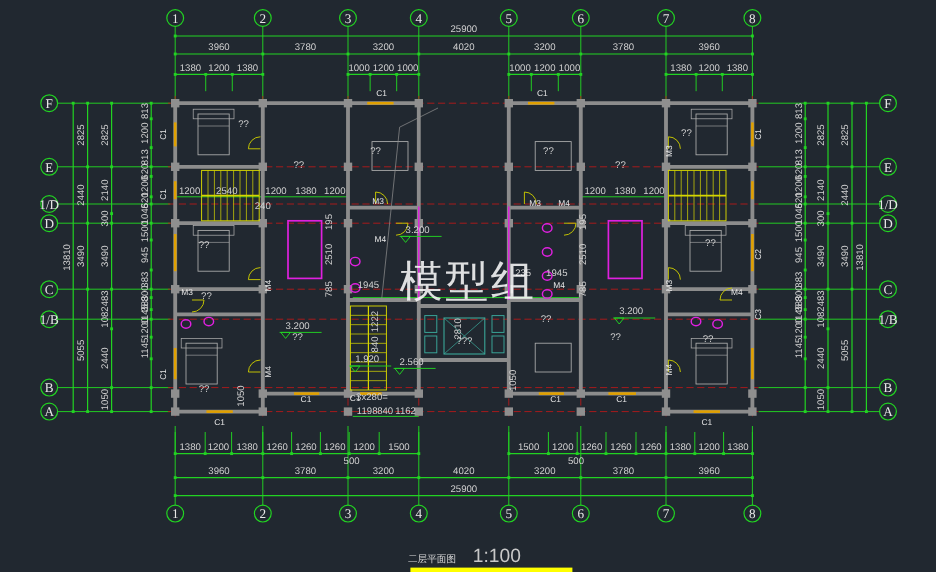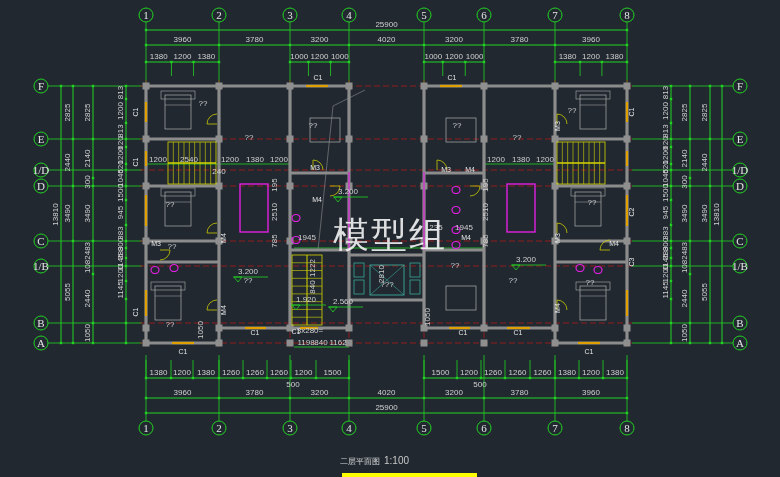--- a/index.html
+++ b/index.html
@@ -3,23 +3,23 @@
 <meta charset="utf-8">
 <style>
   html,body{margin:0;padding:0;background:#212830;}
   body{width:780px;height:477px;overflow:hidden;position:relative;font-family:"DejaVu Sans",sans-serif;}
   #canvas{position:absolute;left:0;top:0;width:780px;height:477px;}
   svg text{font-family:"Liberation Sans",sans-serif;}
   .dim{fill:#d0d0d0;font-size:8px;}
   .axis-label{fill:#e6e6e6;font-family:"Liberation Serif",serif;font-size:11px;}
   .room{fill:#d0d0d0;font-size:8px;}
   .door{fill:#e6e6e6;font-size:7px;}
-  #caption{position:absolute;left:340px;top:455px;height:14px;display:flex;align-items:baseline;gap:4px;}
+  #caption{position:absolute;left:340px;top:455px;height:14px;display:flex;align-items:baseline;gap:14px;}
   #caption .cap-title{color:#d8d8d8;font-size:8px;font-family:"DejaVu Sans",sans-serif;}
-  #caption .cap-scale{color:#c8c8c8;font-size:10px;font-family:"Liberation Sans",sans-serif;}
+  #caption .cap-scale{color:#c8c8c8;font-size:16px;font-family:"Liberation Sans",sans-serif;}
   #cap-bar{position:absolute;left:342px;top:473px;width:135px;height:4px;background:#ffff00;}
   #watermark{position:absolute;left:333px;top:211px;font-size:36px;color:#ffffff;opacity:0.85;letter-spacing:2px;font-family:"DejaVu Sans",sans-serif;}
 </style>
 </head>
 <body>
 
 <svg id="canvas" viewBox="0 0 780 477" xmlns="http://www.w3.org/2000/svg">
   <g id="dim-layer">
       <line x1="146" y1="22" x2="146" y2="92" stroke="#22d322" stroke-width="0.8"></line>
       <line x1="146" y1="355" x2="146" y2="421" stroke="#22d322" stroke-width="0.8"></line>

